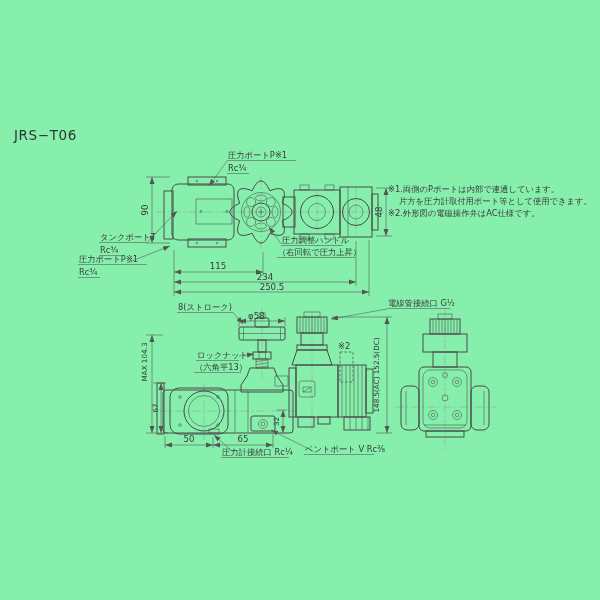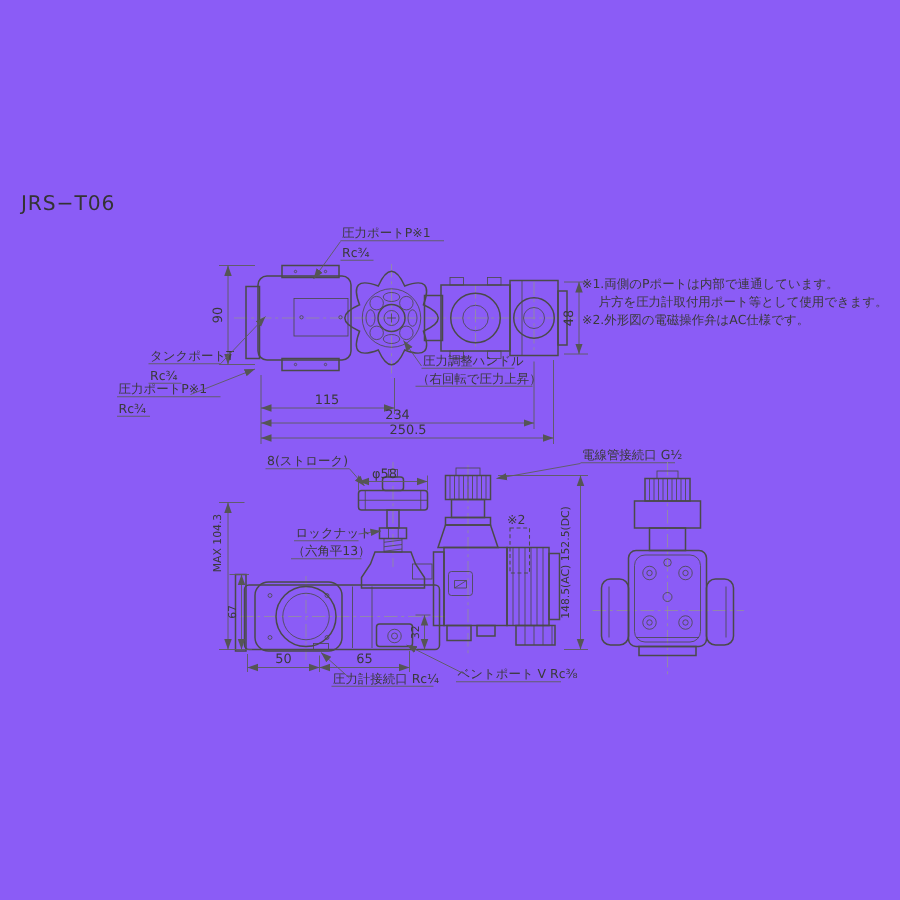--- a/index.html
+++ b/index.html
@@ -1,16 +1,16 @@
 <!DOCTYPE html>
 <html><head>
 <meta charset="utf-8">
 <style>
   html,body{margin:0;padding:0;background:#ffffff;}
-  .stage{width:600px;height:600px;background:#8b5cf6;position:relative;overflow:hidden;}
+  .stage{width:600px;height:600px;background:#86efac;position:relative;overflow:hidden;}
   svg{display:block;}
   text{font-family:"DejaVu Sans","Liberation Sans",sans-serif;fill:#3a3a3a;}
   .ttl{font-size:13.5px;letter-spacing:.6px;fill:#333;}
   .t8{font-size:8.3px;}
   .t85{font-size:8.6px;}
   .t7{font-size:7.2px;}
   .ol{fill:none;stroke:#4a4a4a;stroke-width:1;}          
   .tl{fill:none;stroke:#4a4a4a;stroke-width:.55;}        
   .dl{fill:none;stroke:#5c5c5c;stroke-width:.6;}         
   .cl{fill:none;stroke:#949494;stroke-width:.5;stroke-dasharray:9 2.5 2 2.5;} 

